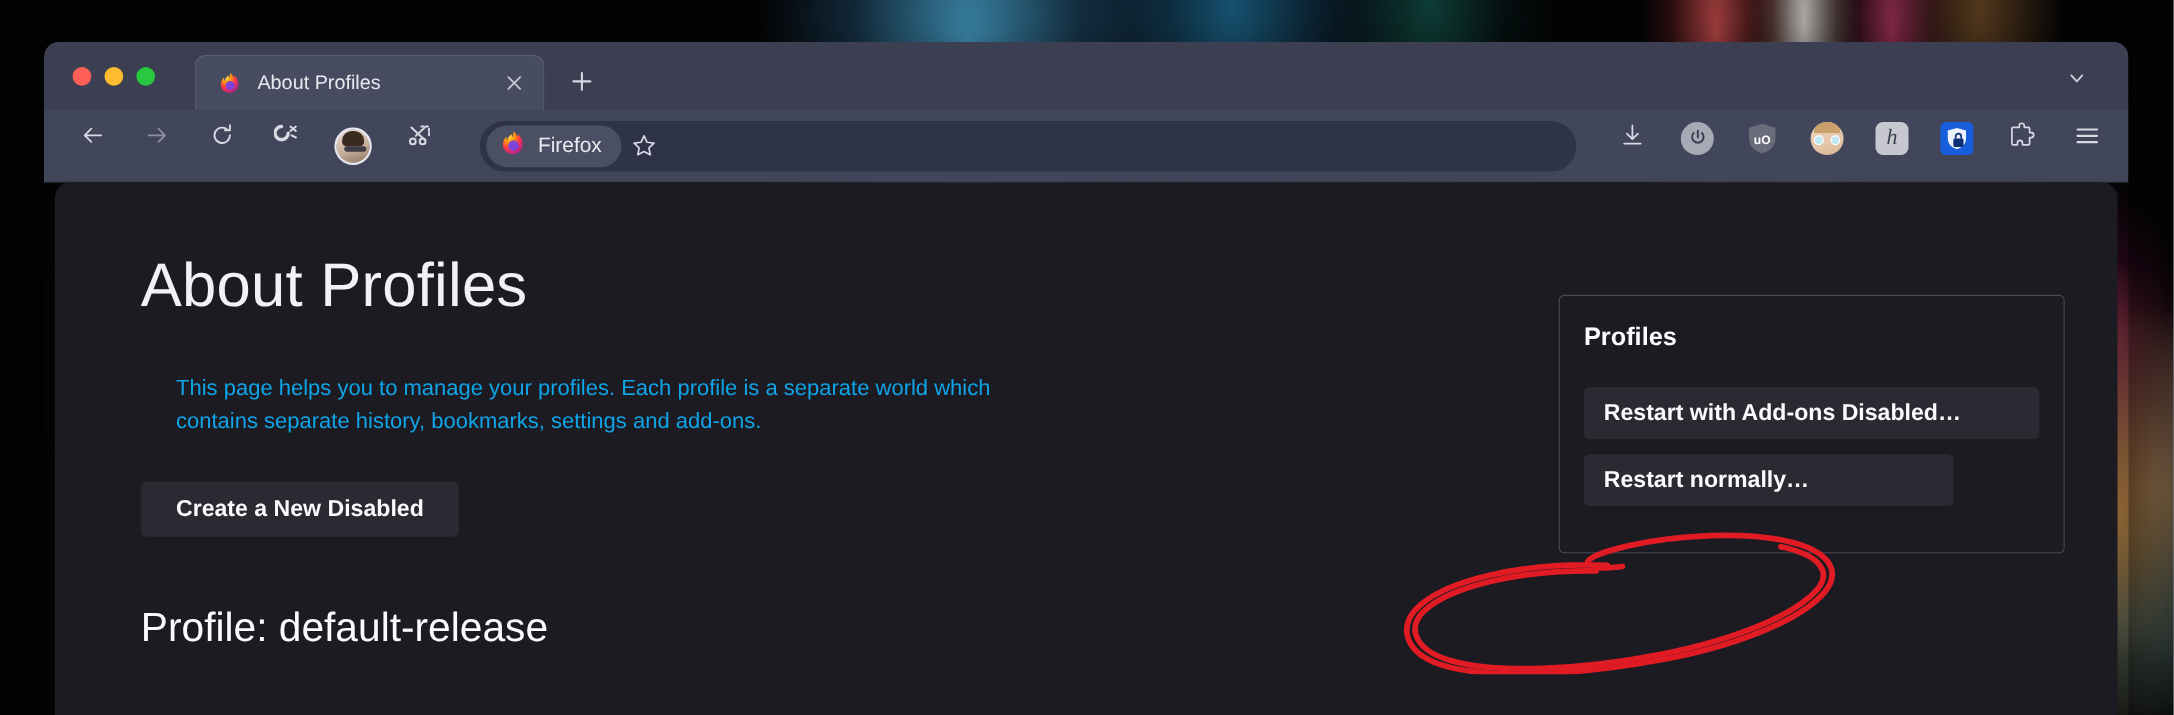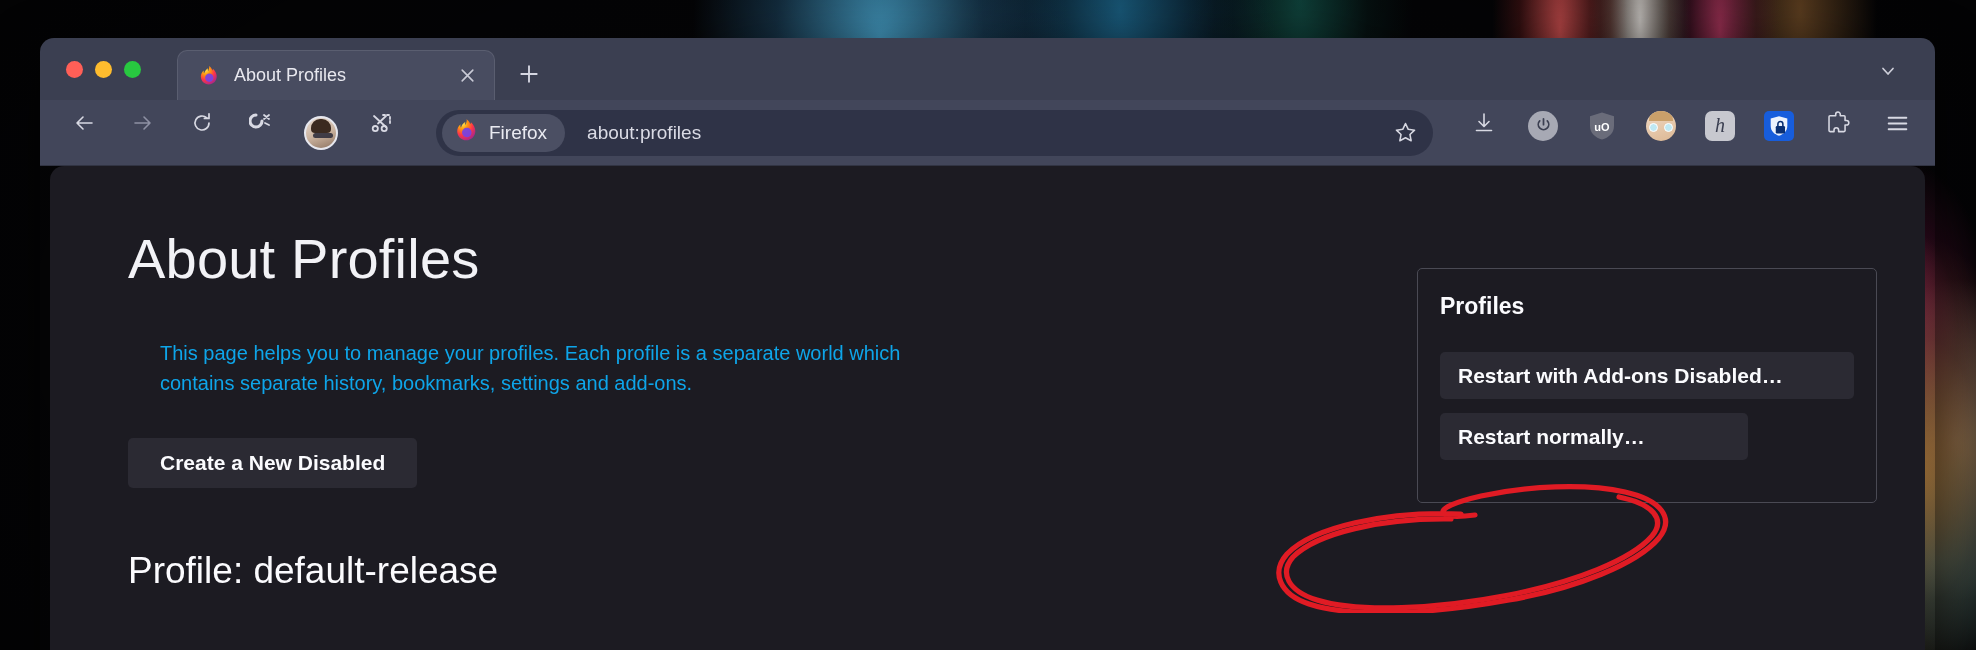--- a/index.html
+++ b/index.html
@@ -339,21 +339,21 @@
     background: #2b2a33;
     color: #fbfbfe;
     font-size: 21px;
     font-weight: bold;
     border: none;
     border-radius: 5px;
     margin-bottom: 14px;
     font-family: "Liberation Sans", sans-serif;
     white-space: nowrap;
   }
-  #restart-normally-button { width: 308px; }
+  #restart-normally-button { width: 336px; }
   #restart-addons-button { width: 100%; }
 
   
   #annotation-scribble {
     position: absolute;
     left: 1265px;
     top: 478px;
     width: 440px;
     height: 135px;
     pointer-events: none;
@@ -470,21 +470,20 @@
                   <stop offset="100%" stop-color="#a3258e"></stop>
                 </radialGradient>
               </defs>
               <path fill="url(#ffB)" d="M16 1.6c3.1 2 4.4 4.6 4.7 6.3.9-1.2 1-2.6 1-2.6 3.6 3 5.6 7.3 5.6 11.6 0 6.4-5.2 11.6-11.6 11.6S4.1 23.3 4.1 16.9c0-3.6 1.6-6.8 4.2-9-.3 1.7-.1 3.4.6 4.6.8-3.2 2.9-6 5.6-7.7-.4 1.5-.2 3 .5 4.2.6-3.1 2-5.6 1-7.4z"></path>
               <path fill="#7542e5" d="M16.5 12.5c3.3 0 6 2.7 6 6 0 3.1-2.3 5.6-5.3 6-.3 0-.6.1-.9.1-3.3 0-6-2.7-6-6 0-3.4 2.8-6.1 6.2-6.1z" opacity="0.92"></path>
             </svg>
           </span>
           <span class="chip-label">Firefox</span>
         </div>
 
-        <span id="url-text" title="Search with Google or enter address">about:profiles</span>
 
         <span id="bookmark-star">
           <svg viewBox="0 0 24 24" width="25" height="25" aria-hidden="true">
             <path d="M12 3.4 l2.65 5.55 6.05.8 -4.4 4.2 1.12 6.0 -5.42 -2.9 -5.42 2.9 1.12 -6.0 -4.4 -4.2 6.05 -.8 z" stroke="currentColor" stroke-width="1.5" fill="none" stroke-linejoin="round"></path>
           </svg>
         </span>
       </div>
 
       <div class="tb-btn">
         <svg viewBox="0 0 24 24" width="24" height="24" aria-hidden="true">

